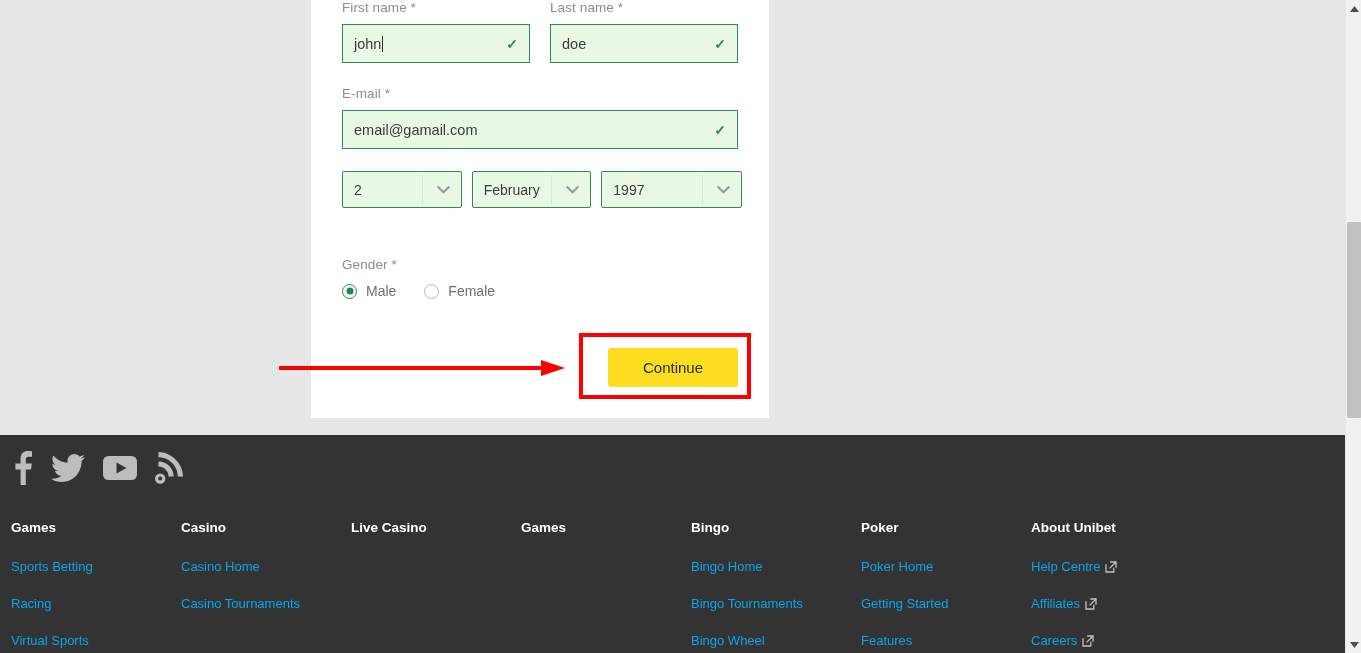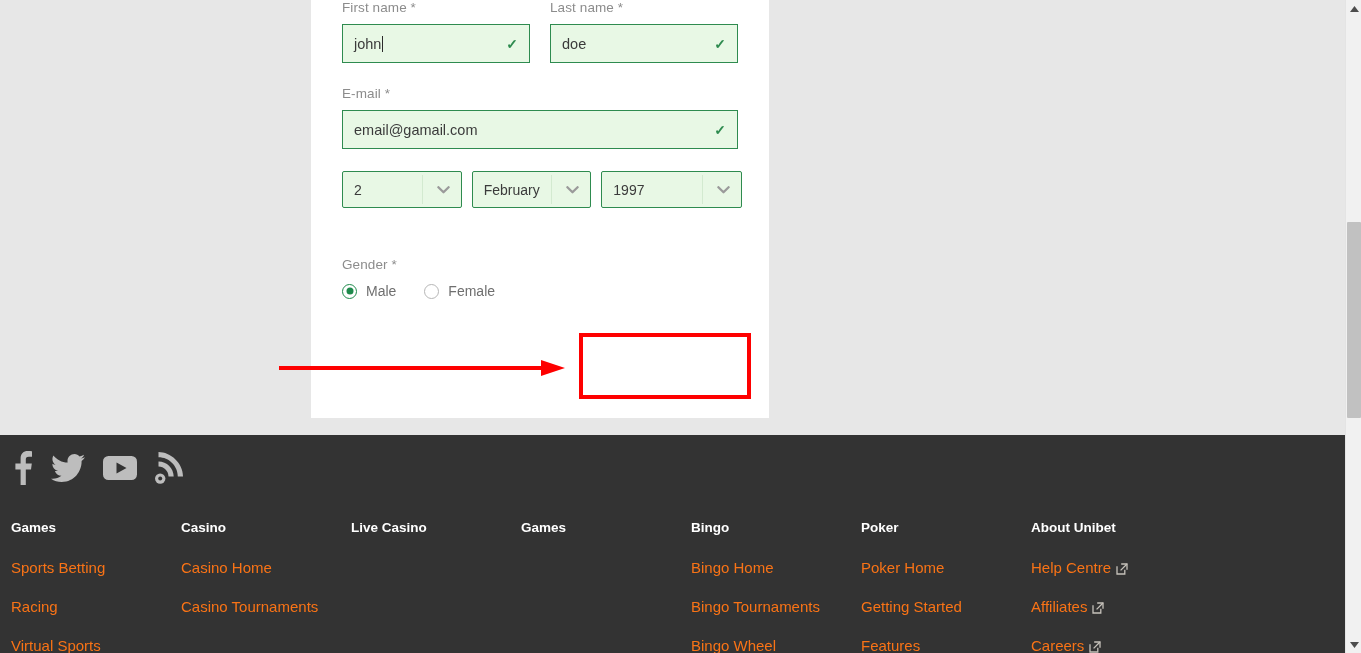--- a/index.html
+++ b/index.html
@@ -150,21 +150,21 @@
     width: 1200px;
     display: flex;
   }
   .col { width: 170px; }
   .col h4 {
     font-size: 13.5px; font-weight: bold; color: #ffffff;
     margin-bottom: 24px; white-space: nowrap;
   }
   .col a {
     display: block;
-    font-size: 15px; color: #f97316;
+    font-size: 13px; color: #0ea5e9;
     text-decoration: none;
     margin-bottom: 22px;
     white-space: nowrap;
   }
   .ext { display: inline-block; margin-left: 5px; vertical-align: -2px; }
   .ext svg { display: block; }
 
   
   .scrollbar {
     position: absolute; right: 0; top: 0;
@@ -262,20 +262,21 @@
         </div>
       </div>
     </div>
   </div>
 
   <div class="annot-box"></div>
   <svg class="annot-arrow" viewBox="0 0 286 16">
     <line x1="0" y1="8" x2="266" y2="8" stroke="#fe0000" stroke-width="4"></line>
     <polygon points="262,0 286,8 262,16" fill="#fe0000"></polygon>
   </svg>
+  <button class="continue-btn">Continue</button>
 
   <div class="footer">
 
     <div class="social">
       <span>
         <svg width="22" height="34" viewBox="0 0 22 34">
             <path d="M14.8 34V18.5h5.2l.8-6h-6V8.6c0-1.7.5-2.9 3-2.9h3.2V.3C20.4.2 18.7 0 16.7 0 12.5 0 9.6 2.6 9.6 7.3v5.2H4.4v6h5.2V34z"></path>
           </svg>
       </span>
       <span>

